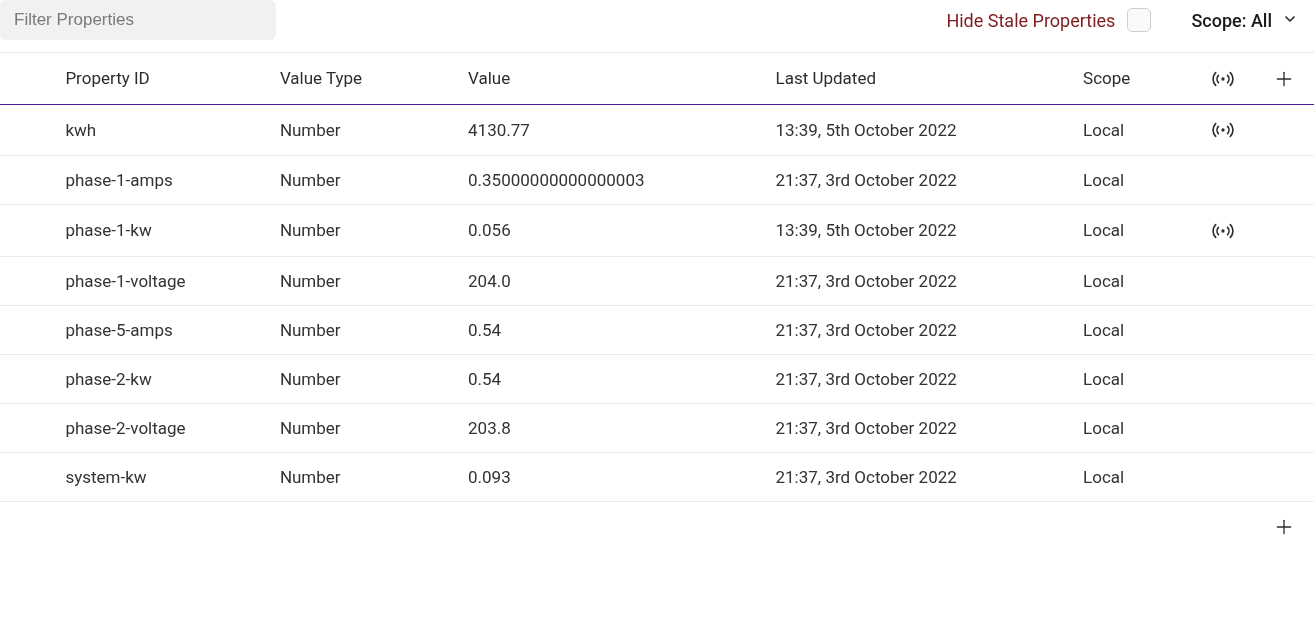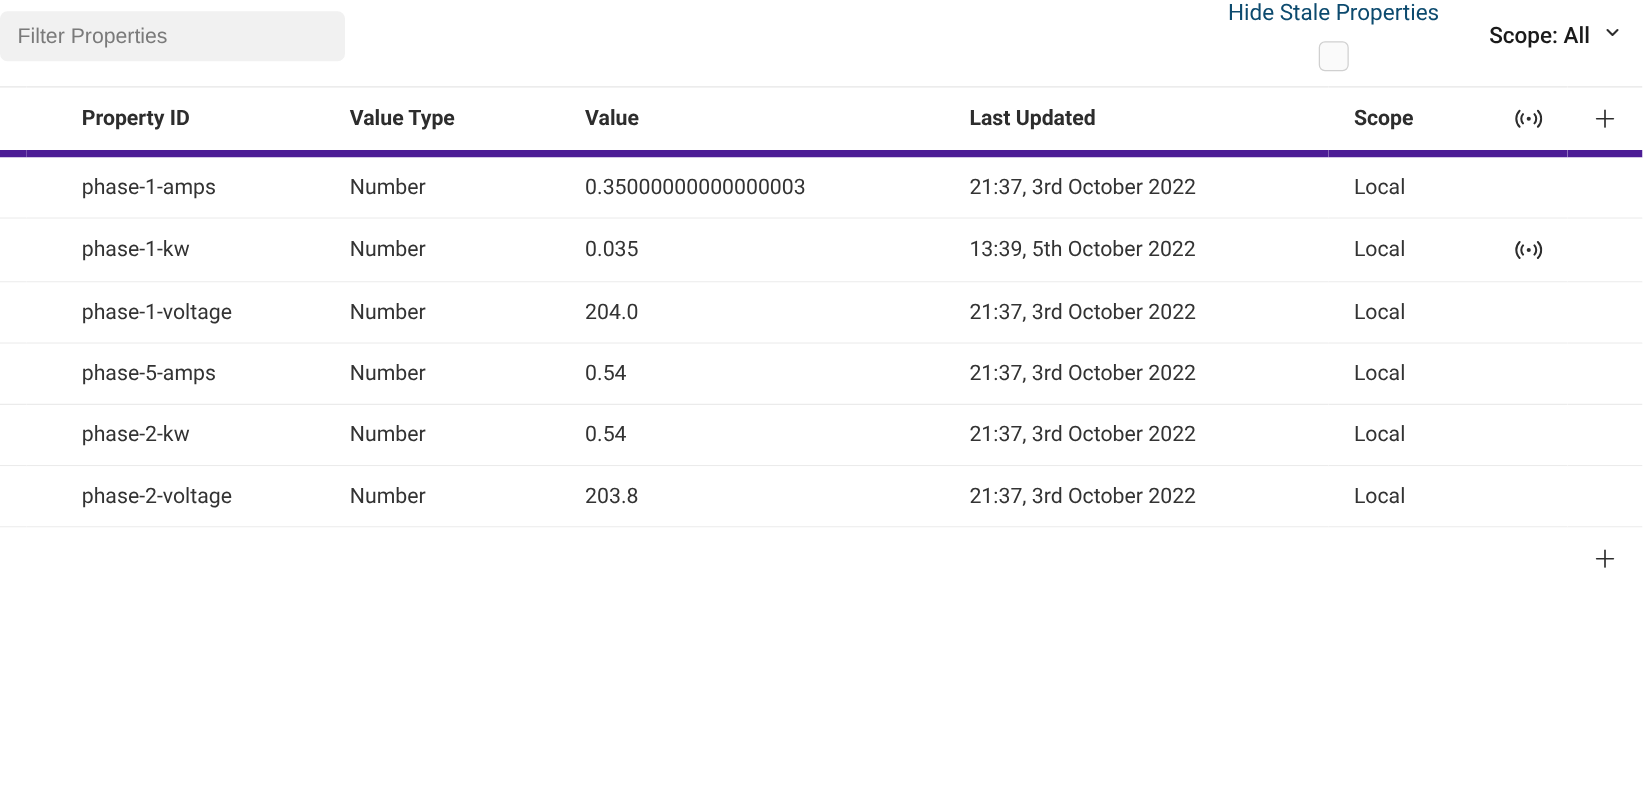--- a/index.html
+++ b/index.html
@@ -33,23 +33,22 @@
   .filter-input::placeholder {
     color: #7a7a7a;
   }
   .spacer {
     flex: 1;
   }
   .hide-stale {
     display: flex;
     align-items: center;
     gap: 12px;
-    color: #0c4a6e;
+    color: #7f1d1d;
     font-size: 18px;
-    flex-direction: column;
   }
   .checkbox {
     width: 24px;
     height: 24px;
     border: 1.5px solid #d0d0d0;
     border-radius: 5px;
     background: #fafafa;
     cursor: pointer;
     flex-shrink: 0;
   }
@@ -69,27 +68,27 @@
     height: 16px;
   }
 
   table {
     width: 100%;
     border-collapse: separate;
     border-spacing: 0;
   }
   thead th {
     text-align: left;
-    font-weight: 700;
+    font-weight: 400;
     font-size: 17px;
     color: #2d2d2d;
     padding: 14px 20px;
     background: #ffffff;
     border-top: 1px solid #e6e6e6;
-    border-bottom: 6px solid #4c1d95;
+    border-bottom: 1px solid #4c1d95;
     white-space: nowrap;
   }
   tbody td {
     padding: 14px 20px;
     border-bottom: 1px solid #ebebeb;
     font-size: 17px;
     color: #333;
     background: #ffffff;
     white-space: nowrap;
   }
@@ -181,46 +180,62 @@
             <line x1="12" y1="4" x2="12" y2="20"></line>
             <line x1="4" y1="12" x2="20" y2="12"></line>
           </svg>
         </span>
       </th>
     </tr>
   </thead>
   <tbody id="table-body">
       <tr>
         <td class="col-first-gutter"></td>
-        <td class="col-property">phase-1-amps</td>
-        <td>Number</td>
-        <td>0.35000000000000003</td>
-        <td>21:37, 3rd October 2022</td>
-        <td>Local</td>
-        <td class="col-live"></td>
-        <td class="col-add"></td>
-      </tr>
-      <tr>
-        <td class="col-first-gutter"></td>
-        <td class="col-property">phase-1-kw</td>
-        <td>Number</td>
-        <td>0.035</td>
+        <td class="col-property">kwh</td>
+        <td>Number</td>
+        <td>4130.77</td>
         <td>13:39, 5th October 2022</td>
         <td>Local</td>
         <td class="col-live"><span class="live-icon"><svg width="22" height="22" viewBox="0 0 24 24" fill="none" stroke="#2d2d2d" stroke-width="1.8" stroke-linecap="round">
               <path d="M7 8 a6 6 0 0 0 0 8"></path>
               <path d="M17 8 a6 6 0 0 1 0 8"></path>
               <path d="M4 5 a10 10 0 0 0 0 14"></path>
               <path d="M20 5 a10 10 0 0 1 0 14"></path>
               <circle cx="12" cy="12" r="1.8" fill="#2d2d2d" stroke="none"></circle>
             </svg></span></td>
         <td class="col-add"></td>
       </tr>
       <tr>
         <td class="col-first-gutter"></td>
+        <td class="col-property">phase-1-amps</td>
+        <td>Number</td>
+        <td>0.35000000000000003</td>
+        <td>21:37, 3rd October 2022</td>
+        <td>Local</td>
+        <td class="col-live"></td>
+        <td class="col-add"></td>
+      </tr>
+      <tr>
+        <td class="col-first-gutter"></td>
+        <td class="col-property">phase-1-kw</td>
+        <td>Number</td>
+        <td>0.056</td>
+        <td>13:39, 5th October 2022</td>
+        <td>Local</td>
+        <td class="col-live"><span class="live-icon"><svg width="22" height="22" viewBox="0 0 24 24" fill="none" stroke="#2d2d2d" stroke-width="1.8" stroke-linecap="round">
+              <path d="M7 8 a6 6 0 0 0 0 8"></path>
+              <path d="M17 8 a6 6 0 0 1 0 8"></path>
+              <path d="M4 5 a10 10 0 0 0 0 14"></path>
+              <path d="M20 5 a10 10 0 0 1 0 14"></path>
+              <circle cx="12" cy="12" r="1.8" fill="#2d2d2d" stroke="none"></circle>
+            </svg></span></td>
+        <td class="col-add"></td>
+      </tr>
+      <tr>
+        <td class="col-first-gutter"></td>
         <td class="col-property">phase-1-voltage</td>
         <td>Number</td>
         <td>204.0</td>
         <td>21:37, 3rd October 2022</td>
         <td>Local</td>
         <td class="col-live"></td>
         <td class="col-add"></td>
       </tr>
       <tr>
         <td class="col-first-gutter"></td>
@@ -240,20 +255,30 @@
         <td>21:37, 3rd October 2022</td>
         <td>Local</td>
         <td class="col-live"></td>
         <td class="col-add"></td>
       </tr>
       <tr>
         <td class="col-first-gutter"></td>
         <td class="col-property">phase-2-voltage</td>
         <td>Number</td>
         <td>203.8</td>
+        <td>21:37, 3rd October 2022</td>
+        <td>Local</td>
+        <td class="col-live"></td>
+        <td class="col-add"></td>
+      </tr>
+      <tr>
+        <td class="col-first-gutter"></td>
+        <td class="col-property">system-kw</td>
+        <td>Number</td>
+        <td>0.093</td>
         <td>21:37, 3rd October 2022</td>
         <td>Local</td>
         <td class="col-live"></td>
         <td class="col-add"></td>
       </tr>
     </tbody>
   <tfoot>
     <tr>
       <td class="col-first-gutter"></td>
       <td class="col-property"></td>

